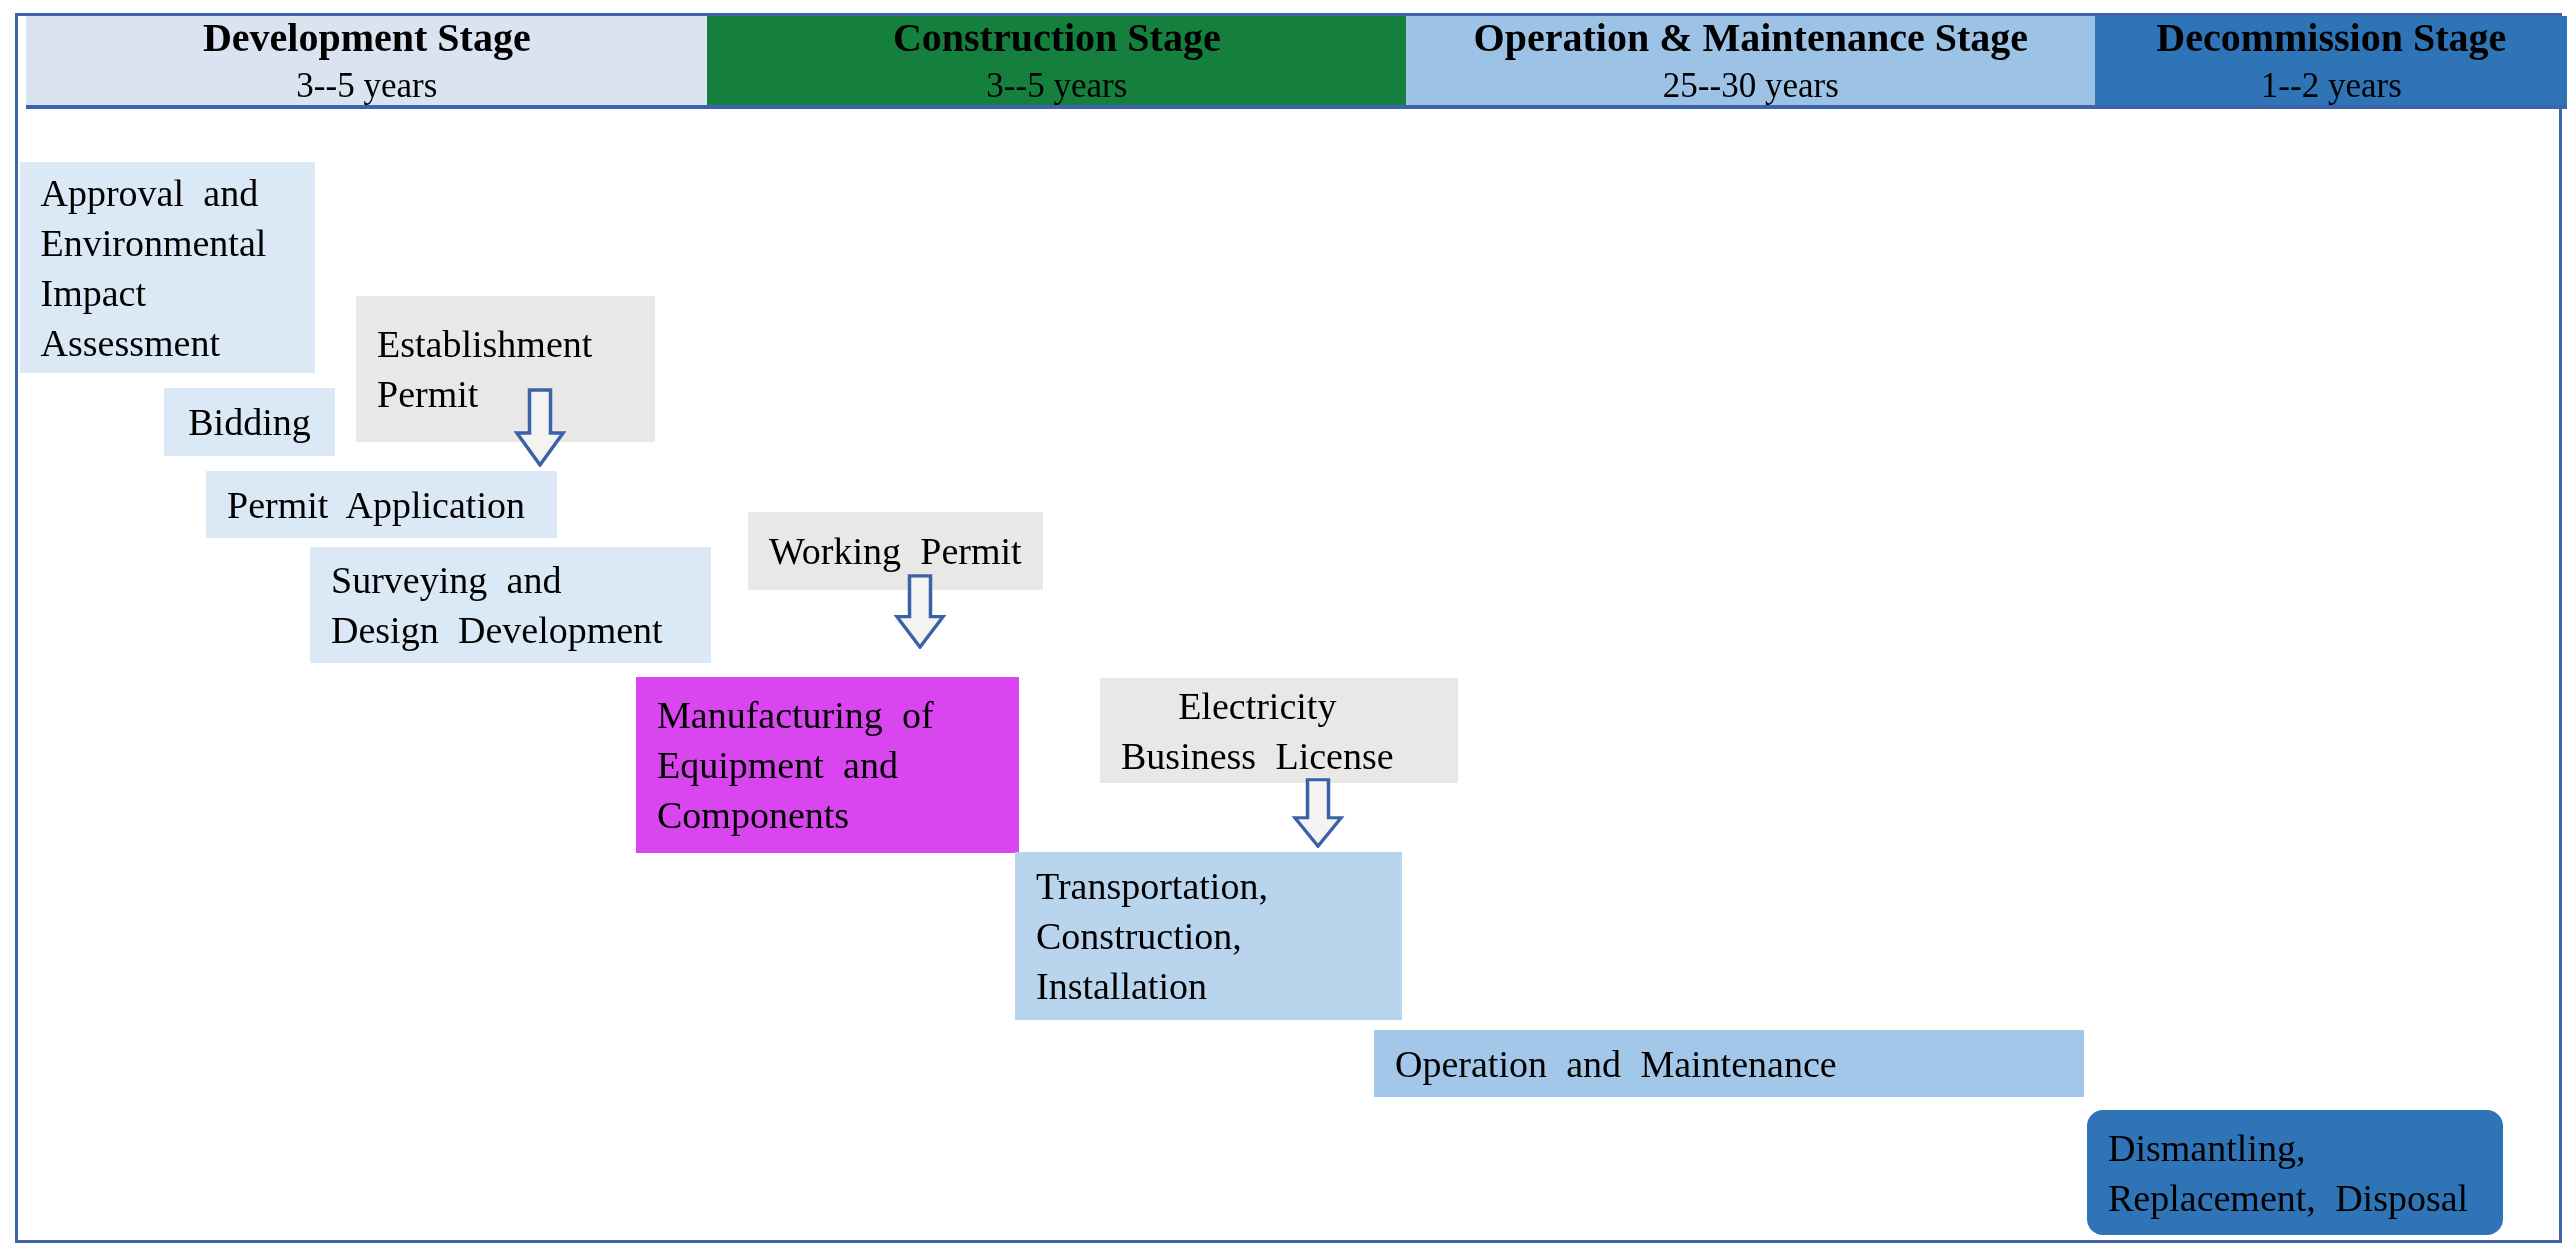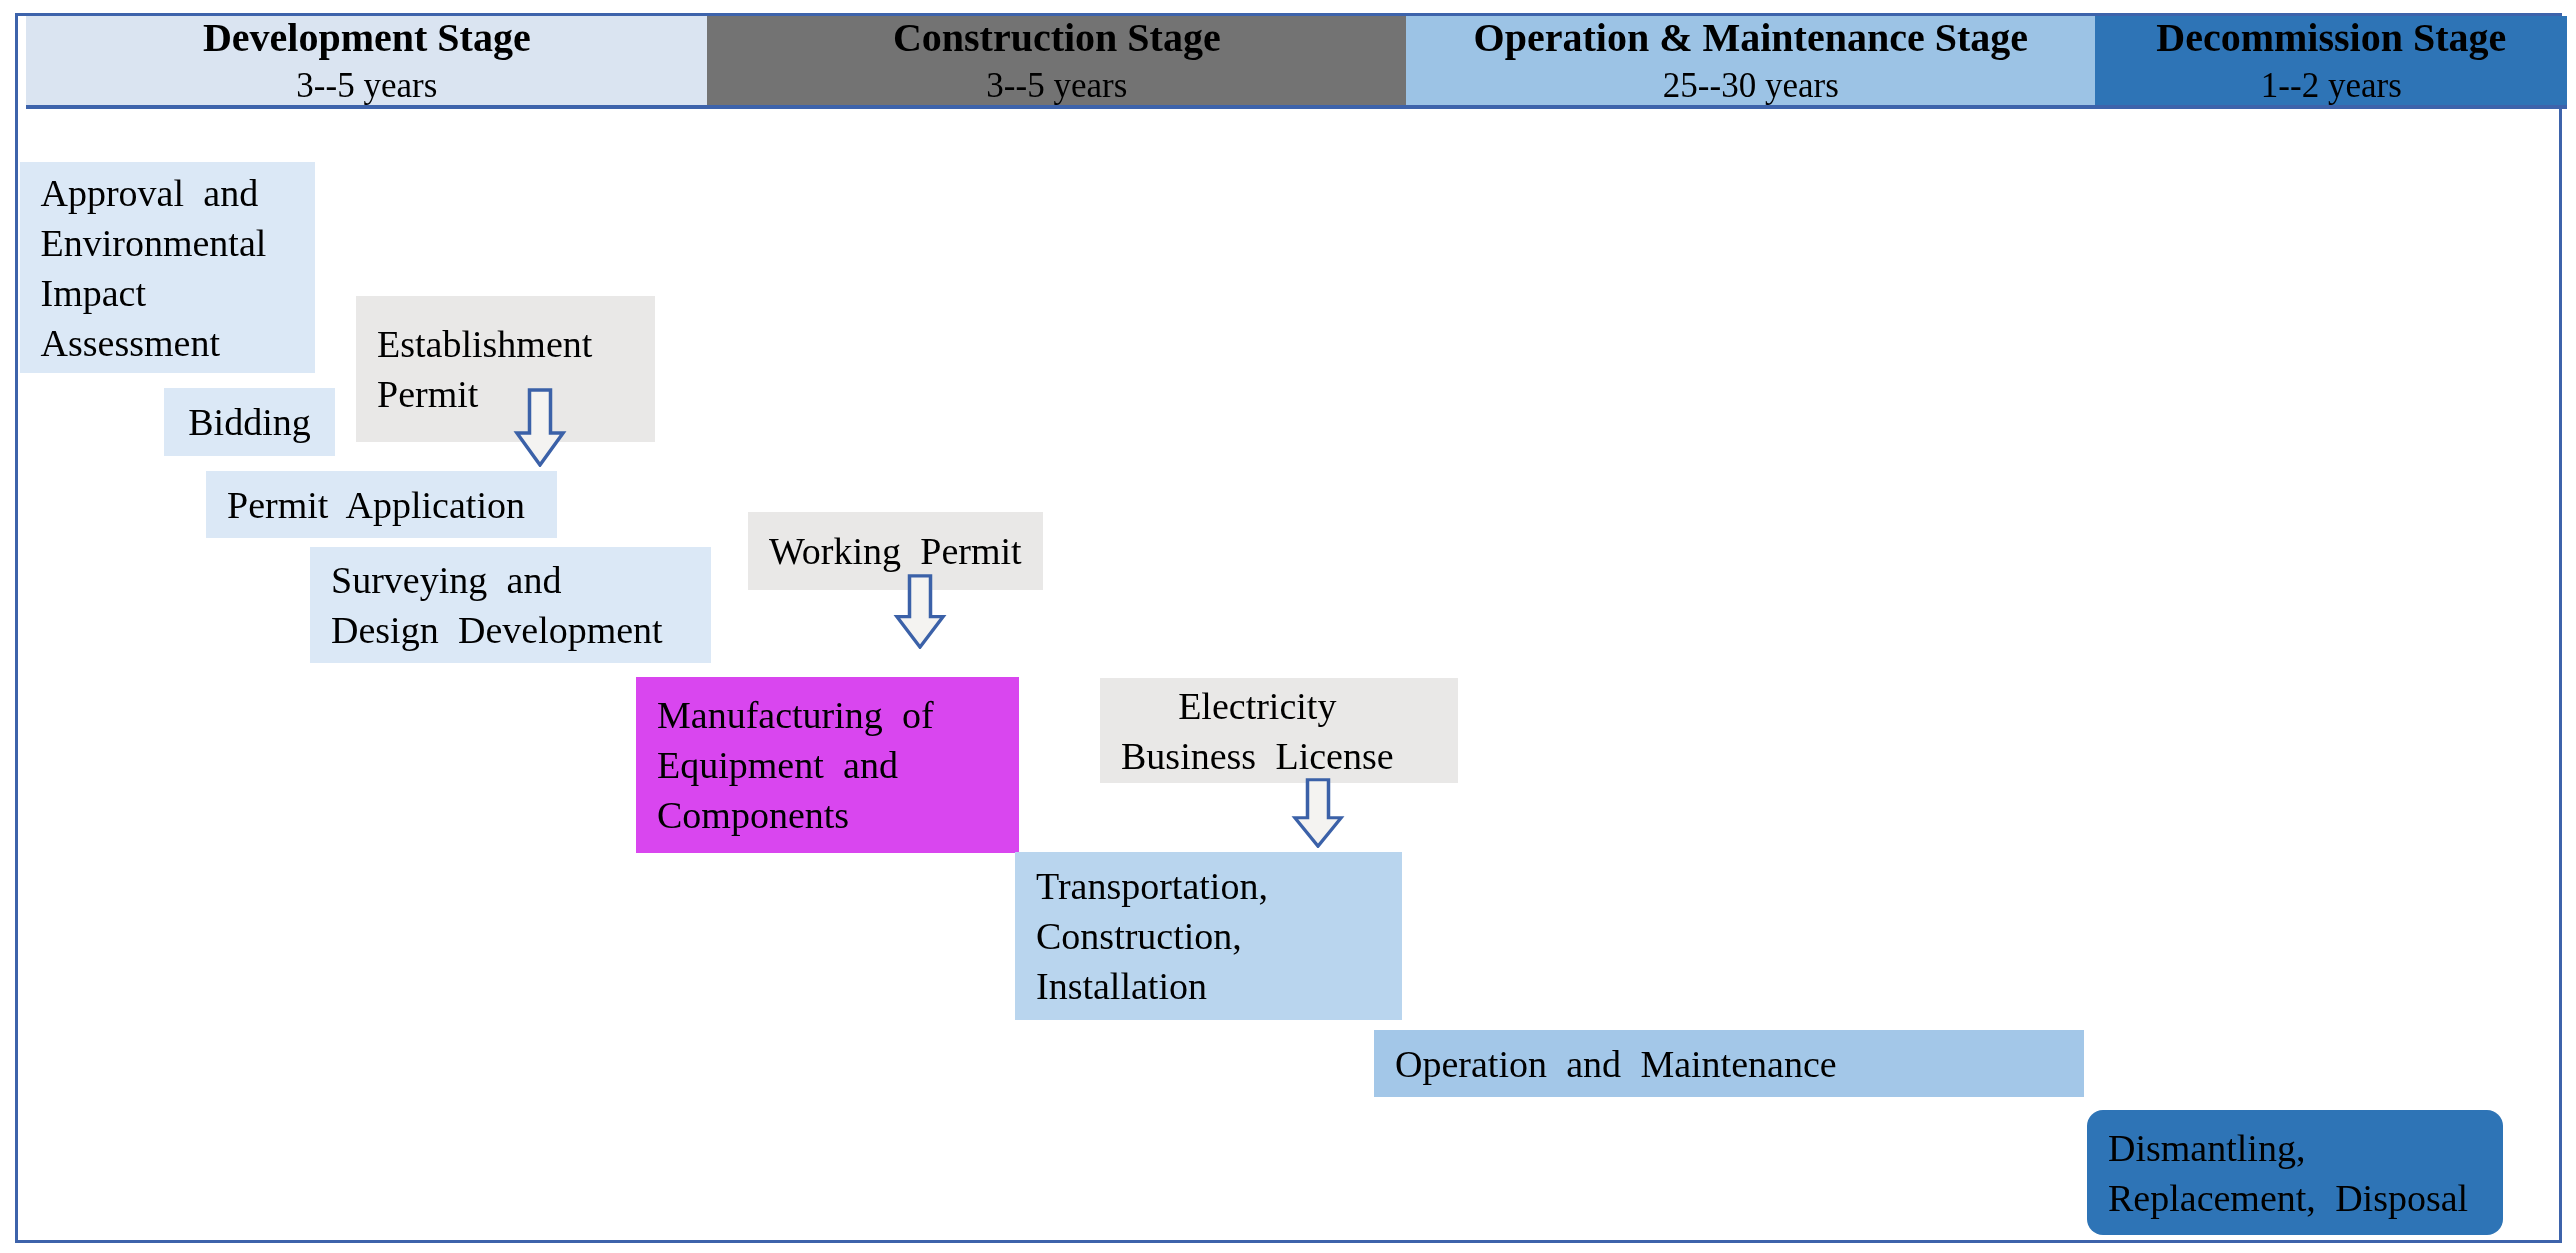--- a/index.html
+++ b/index.html
@@ -30,21 +30,21 @@
     margin-left: 8px;
   }
   .hcell {
     display: flex; flex-direction: column;
     align-items: center; justify-content: center;
     gap: 5.6px; height: 100%;
   }
   .hcell .htitle { font-weight: bold; font-size: 40px; line-height: 46px; white-space: nowrap; }
   .hcell .hyears { font-size: 35px; line-height: 39px; white-space: nowrap; }
   .hc0 { width: 681px;  background: #dae4f1; }
-  .hc1 { width: 699px; background: #737373; }
+  .hc1 { width: 699px; background: #15803d; }
   .hc2 { width: 689px;  background: #9cc3e5; }
   .hc3 { flex: 1;       background: #2e74b6; align-items: center; }
 
   
   .box {
     position: absolute;
     display: flex; align-items: center;
     font-size: 38px; line-height: 50px;
     white-space: pre-line;
     word-spacing: 9.8px;

